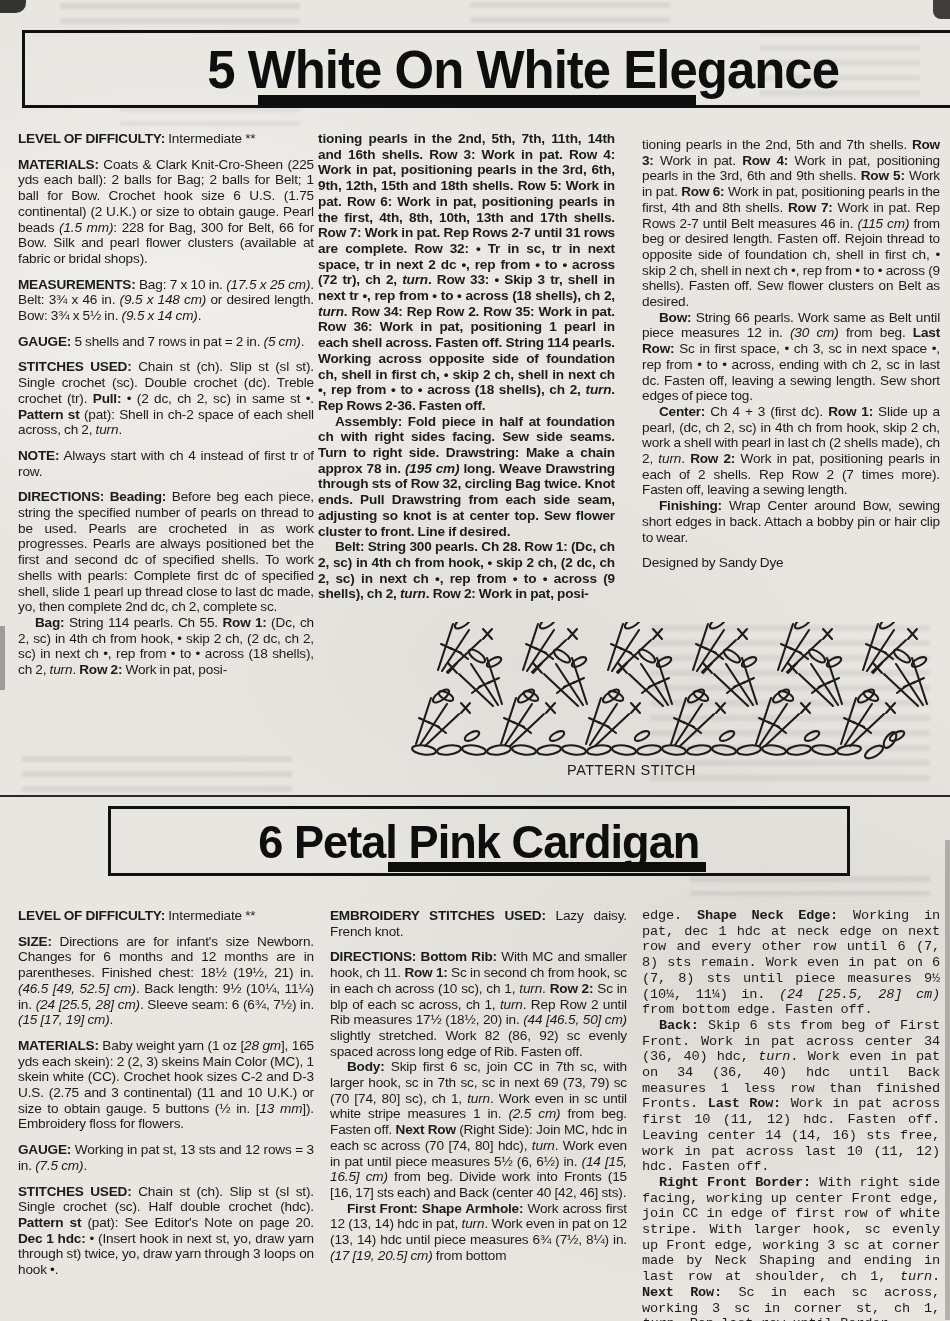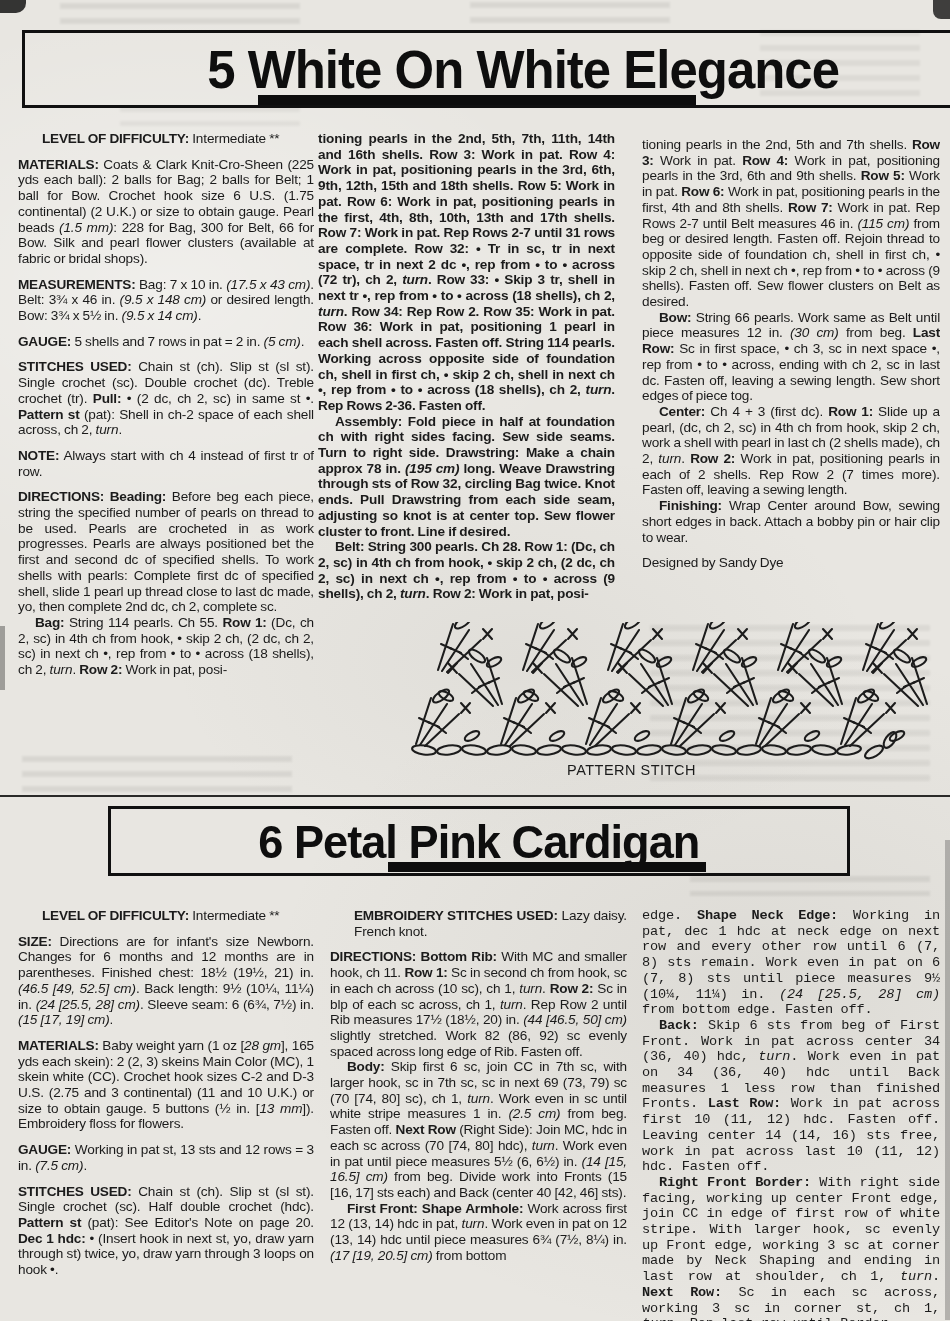--- a/index.html
+++ b/index.html
@@ -21,21 +21,21 @@
   #t6 .titletext{font-size:47px;}
   .underbar{position:absolute;background:#0d0d0d;height:10px;}
   #bar5{left:258px;top:95px;width:438px;}
   #bar6{left:388px;top:862px;width:318px;}
   #rule6{position:absolute;left:0;top:795px;width:950px;height:2px;background:#2a2a28;}
   
   .col{position:absolute;text-align:justify;font-size:13.6px;line-height:15.7px;
        letter-spacing:-.15px;word-spacing:-.4px;overflow:hidden;color:#1b1b1b;}
   .col p{margin:0;}
   .col p.sec{margin-top:10px;}
-  .col p.sec:first-child{margin-top:0;margin-left:24px;}
+  .col p.sec:first-child{margin-top:0;}
   .col p.ind{text-indent:17px;}
   .col b{letter-spacing:-.2px;}
   #p5c1{left:18px;top:131px;width:296px;height:648px;}
   #p5c2{left:318px;top:131px;width:297px;height:497px;font-weight:bold;}
   #p5c3{left:642px;top:137px;width:298px;height:660px;}
   #p6c1{left:18px;top:908px;width:296px;height:413px;}
   #p6c2{left:330px;top:908px;width:297px;height:413px;}
   #p6c3{left:642px;top:908px;width:298px;height:413px;font-family:Liberation Mono, monospace;}
   
   #diagram{position:absolute;left:402px;top:622px;width:543px;height:160px;}
@@ -65,21 +65,21 @@
   <div class="blot" style="left:945px;top:840px;width:5px;height:480px;opacity:.25;"></div>
 
   <div class="titlebox" id="t5">
     <span class="titletext">5 White On White Elegance</span>
   </div>
   <div class="underbar" id="bar5"></div>
 
   <div class="col" id="p5c1">
       <p class="sec"><b>LEVEL OF DIFFICULTY:</b> Intermediate **</p>
       <p class="sec"><b>MATERIALS:</b> Coats &amp; Clark Knit-Cro-Sheen (225 yds each ball): 2 balls for Bag; 2 balls for Belt; 1 ball for Bow. Crochet hook size 6 U.S. (1.75 continental) (2 U.K.) or size to obtain gauge. Pearl beads <i>(1.5 mm)</i>: 228 for Bag, 300 for Belt, 66 for Bow. Silk and pearl flower clusters (available at fabric or bridal shops).</p>
-      <p class="sec"><b>MEASUREMENTS:</b> Bag: 7 x 10 in. <i>(17.5 x 43 cm)</i>. Belt: 3¾ x 46 in. <i>(9.5 x 148 cm)</i> or desired length. Bow: 3¾ x 5½ in. <i>(9.5 x 14 cm)</i>.</p>
+      <p class="sec"><b>MEASUREMENTS:</b> Bag: 7 x 10 in. <i>(17.5 x 25 cm)</i>. Belt: 3¾ x 46 in. <i>(9.5 x 148 cm)</i> or desired length. Bow: 3¾ x 5½ in. <i>(9.5 x 14 cm)</i>.</p>
       <p class="sec"><b>GAUGE:</b> 5 shells and 7 rows in pat = 2 in. <i>(5 cm)</i>.</p>
       <p class="sec"><b>STITCHES USED:</b> Chain st (ch). Slip st (sl st). Single crochet (sc). Double crochet (dc). Treble crochet (tr). <b>Pull:</b> • (2 dc, ch 2, sc) in same st •. <b>Pattern st</b> (pat): Shell in ch-2 space of each shell across, ch 2, <i>turn</i>.</p>
       <p class="sec"><b>NOTE:</b> Always start with ch 4 instead of first tr of row.</p>
       <p class="sec"><b>DIRECTIONS: Beading:</b> Before beg each piece, string the specified number of pearls on thread to be used. Pearls are crocheted in as work progresses. Pearls are always positioned bet the first and second dc of specified shells. To work shells with pearls: Complete first dc of specified shell, slide 1 pearl up thread close to last dc made, yo, then complete 2nd dc, ch 2, complete sc.</p>
       <p class="ind"><b>Bag:</b> String 114 pearls. Ch 55. <b>Row 1:</b> (Dc, ch 2, sc) in 4th ch from hook, • skip 2 ch, (2 dc, ch 2, sc) in next ch •, rep from • to • across (18 shells), ch 2, <i>turn</i>. <b>Row 2:</b> Work in pat, posi-</p>
     </div>
   <div class="col" id="p5c2">
       <p class="cont">tioning pearls in the 2nd, 5th, 7th, 11th, 14th and 16th shells. <b>Row 3:</b> Work in pat. <b>Row 4:</b> Work in pat, positioning pearls in the 3rd, 6th, 9th, 12th, 15th and 18th shells. <b>Row 5:</b> Work in pat. <b>Row 6:</b> Work in pat, positioning pearls in the first, 4th, 8th, 10th, 13th and 17th shells. <b>Row 7:</b> Work in pat. Rep Rows 2-7 until 31 rows are complete. <b>Row 32:</b> • Tr in sc, tr in next space, tr in next 2 dc •, rep from • to • across (72 tr), ch 2, <i>turn</i>. <b>Row 33:</b> • Skip 3 tr, shell in next tr •, rep from • to • across (18 shells), ch 2, <i>turn</i>. <b>Row 34:</b> Rep Row 2. <b>Row 35:</b> Work in pat. <b>Row 36:</b> Work in pat, positioning 1 pearl in each shell across. Fasten off. String 114 pearls. Working across opposite side of foundation ch, shell in first ch, • skip 2 ch, shell in next ch •, rep from • to • across (18 shells), ch 2, <i>turn</i>. Rep Rows 2-36. Fasten off.</p>
       <p class="ind"><b>Assembly:</b> Fold piece in half at foundation ch with right sides facing. Sew side seams. Turn to right side. <b>Drawstring:</b> Make a chain approx 78 in. <i>(195 cm)</i> long. Weave Drawstring through sts of Row 32, circling Bag twice. Knot ends. Pull Drawstring from each side seam, adjusting so knot is at center top. Sew flower cluster to front. Line if desired.</p>
       <p class="ind"><b>Belt:</b> String 300 pearls. Ch 28. <b>Row 1:</b> (Dc, ch 2, sc) in 4th ch from hook, • skip 2 ch, (2 dc, ch 2, sc) in next ch •, rep from • to • across (9 shells), ch 2, <i>turn</i>. <b>Row 2:</b> Work in pat, posi-</p>

